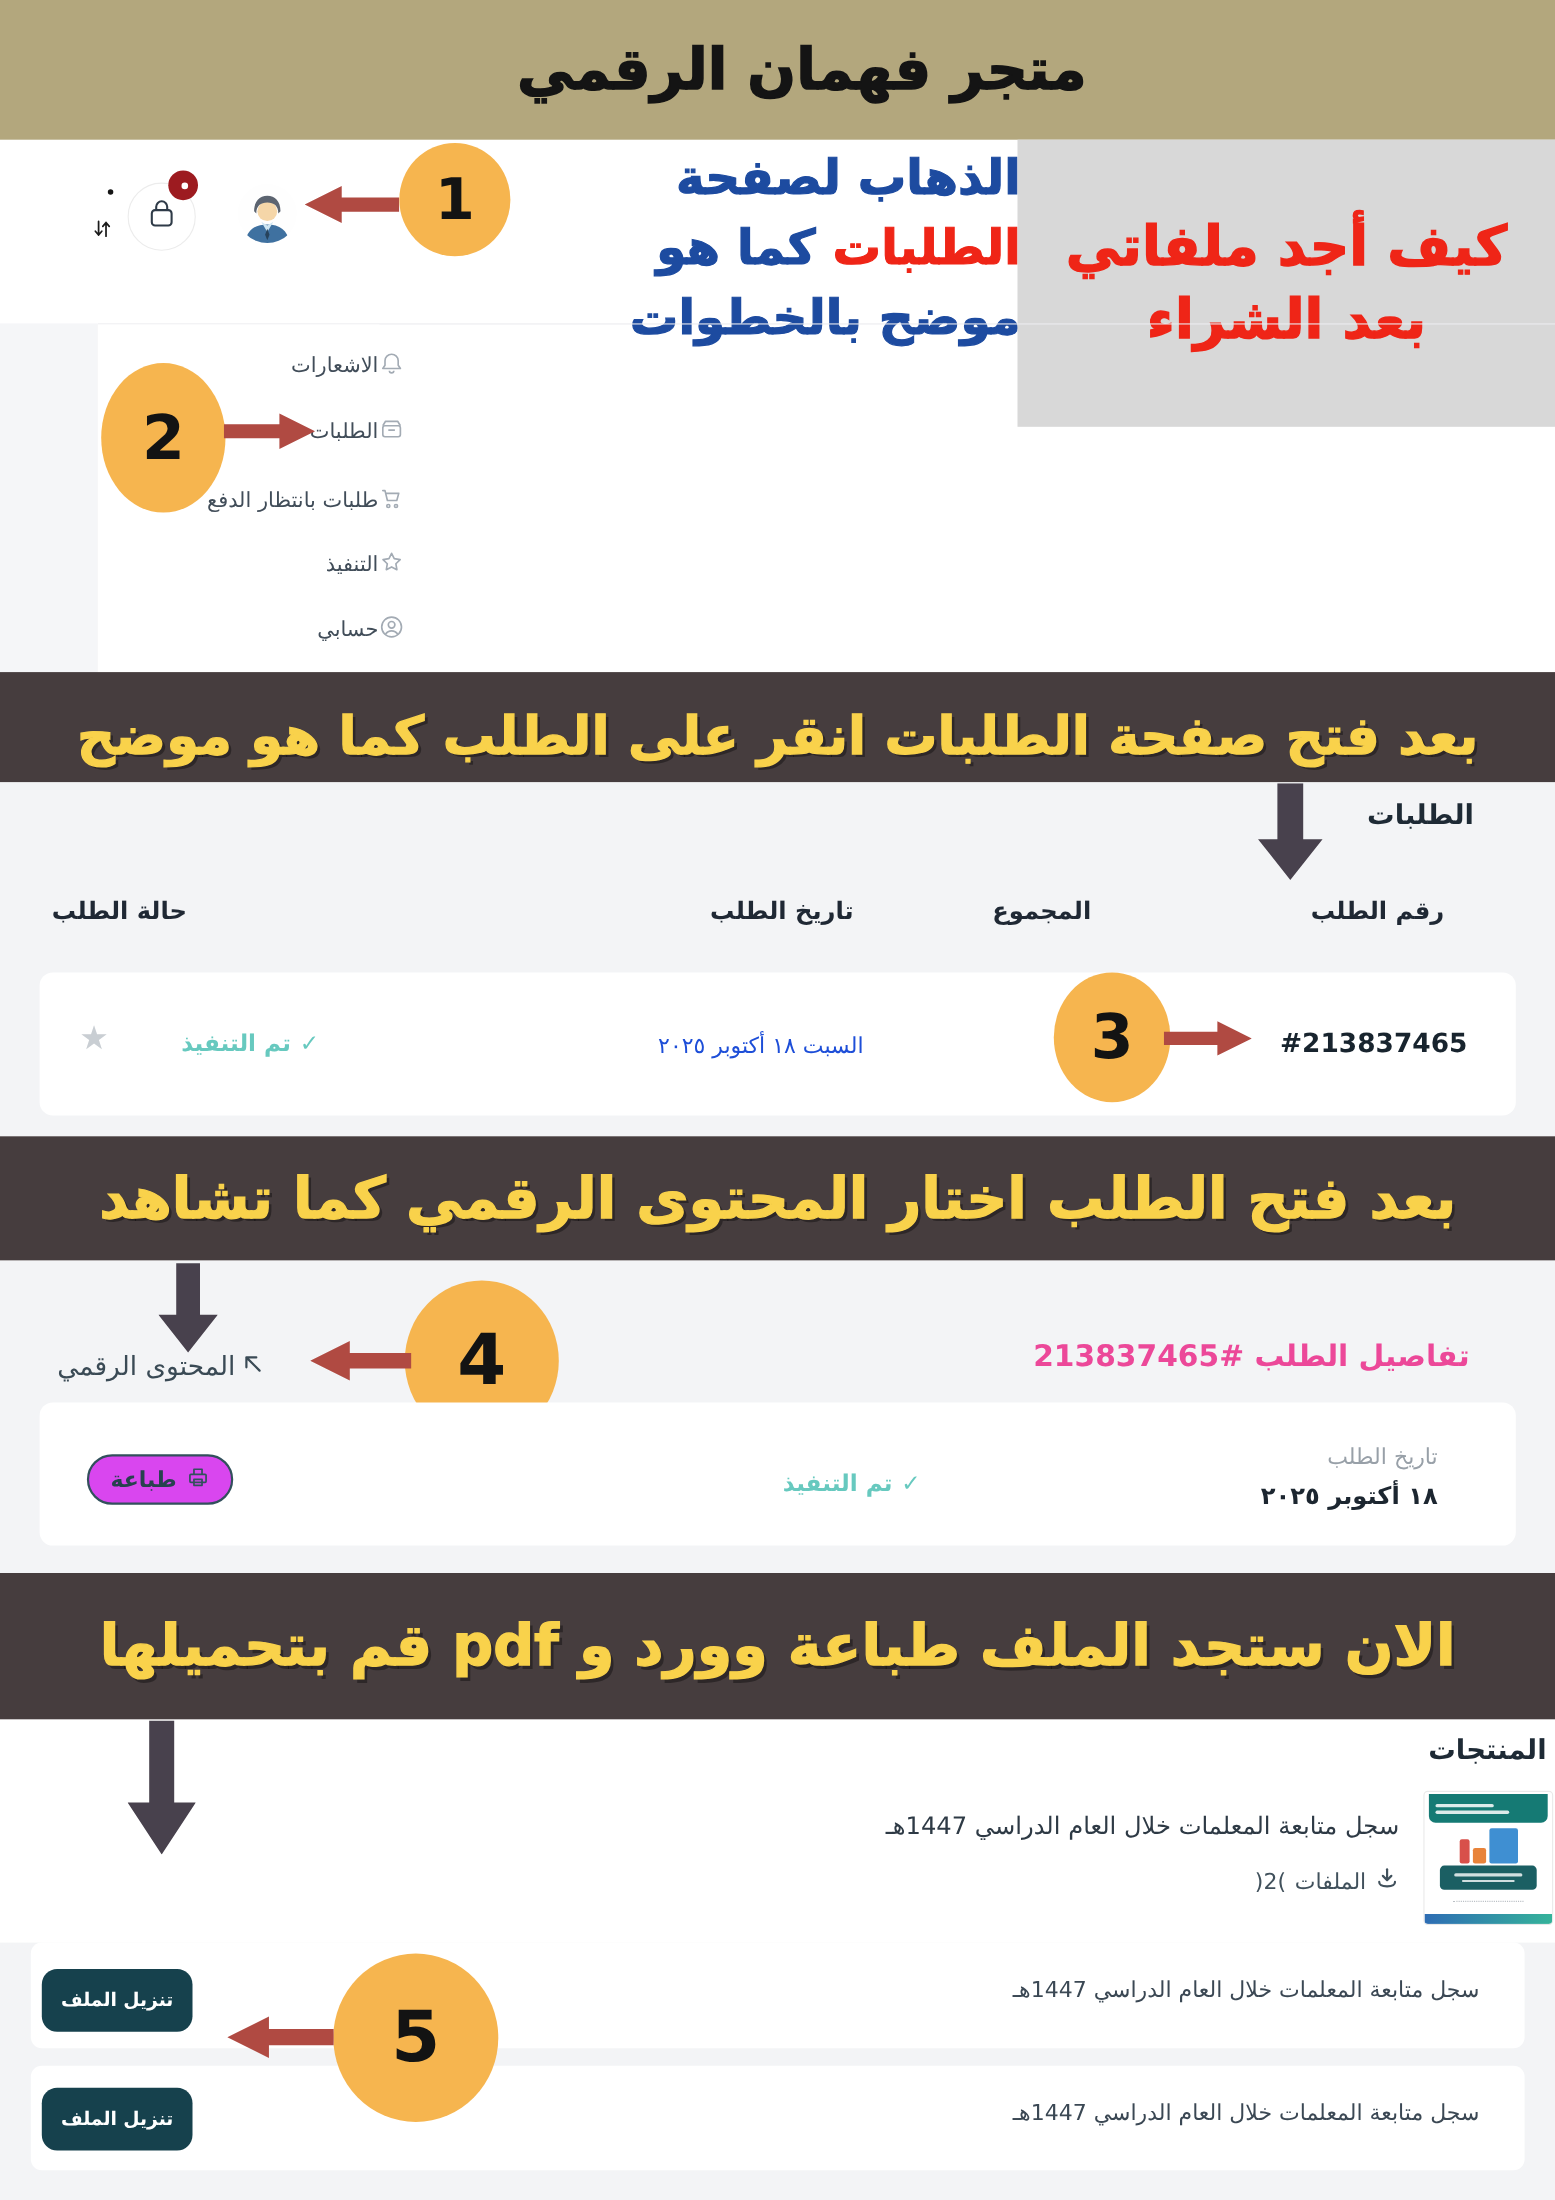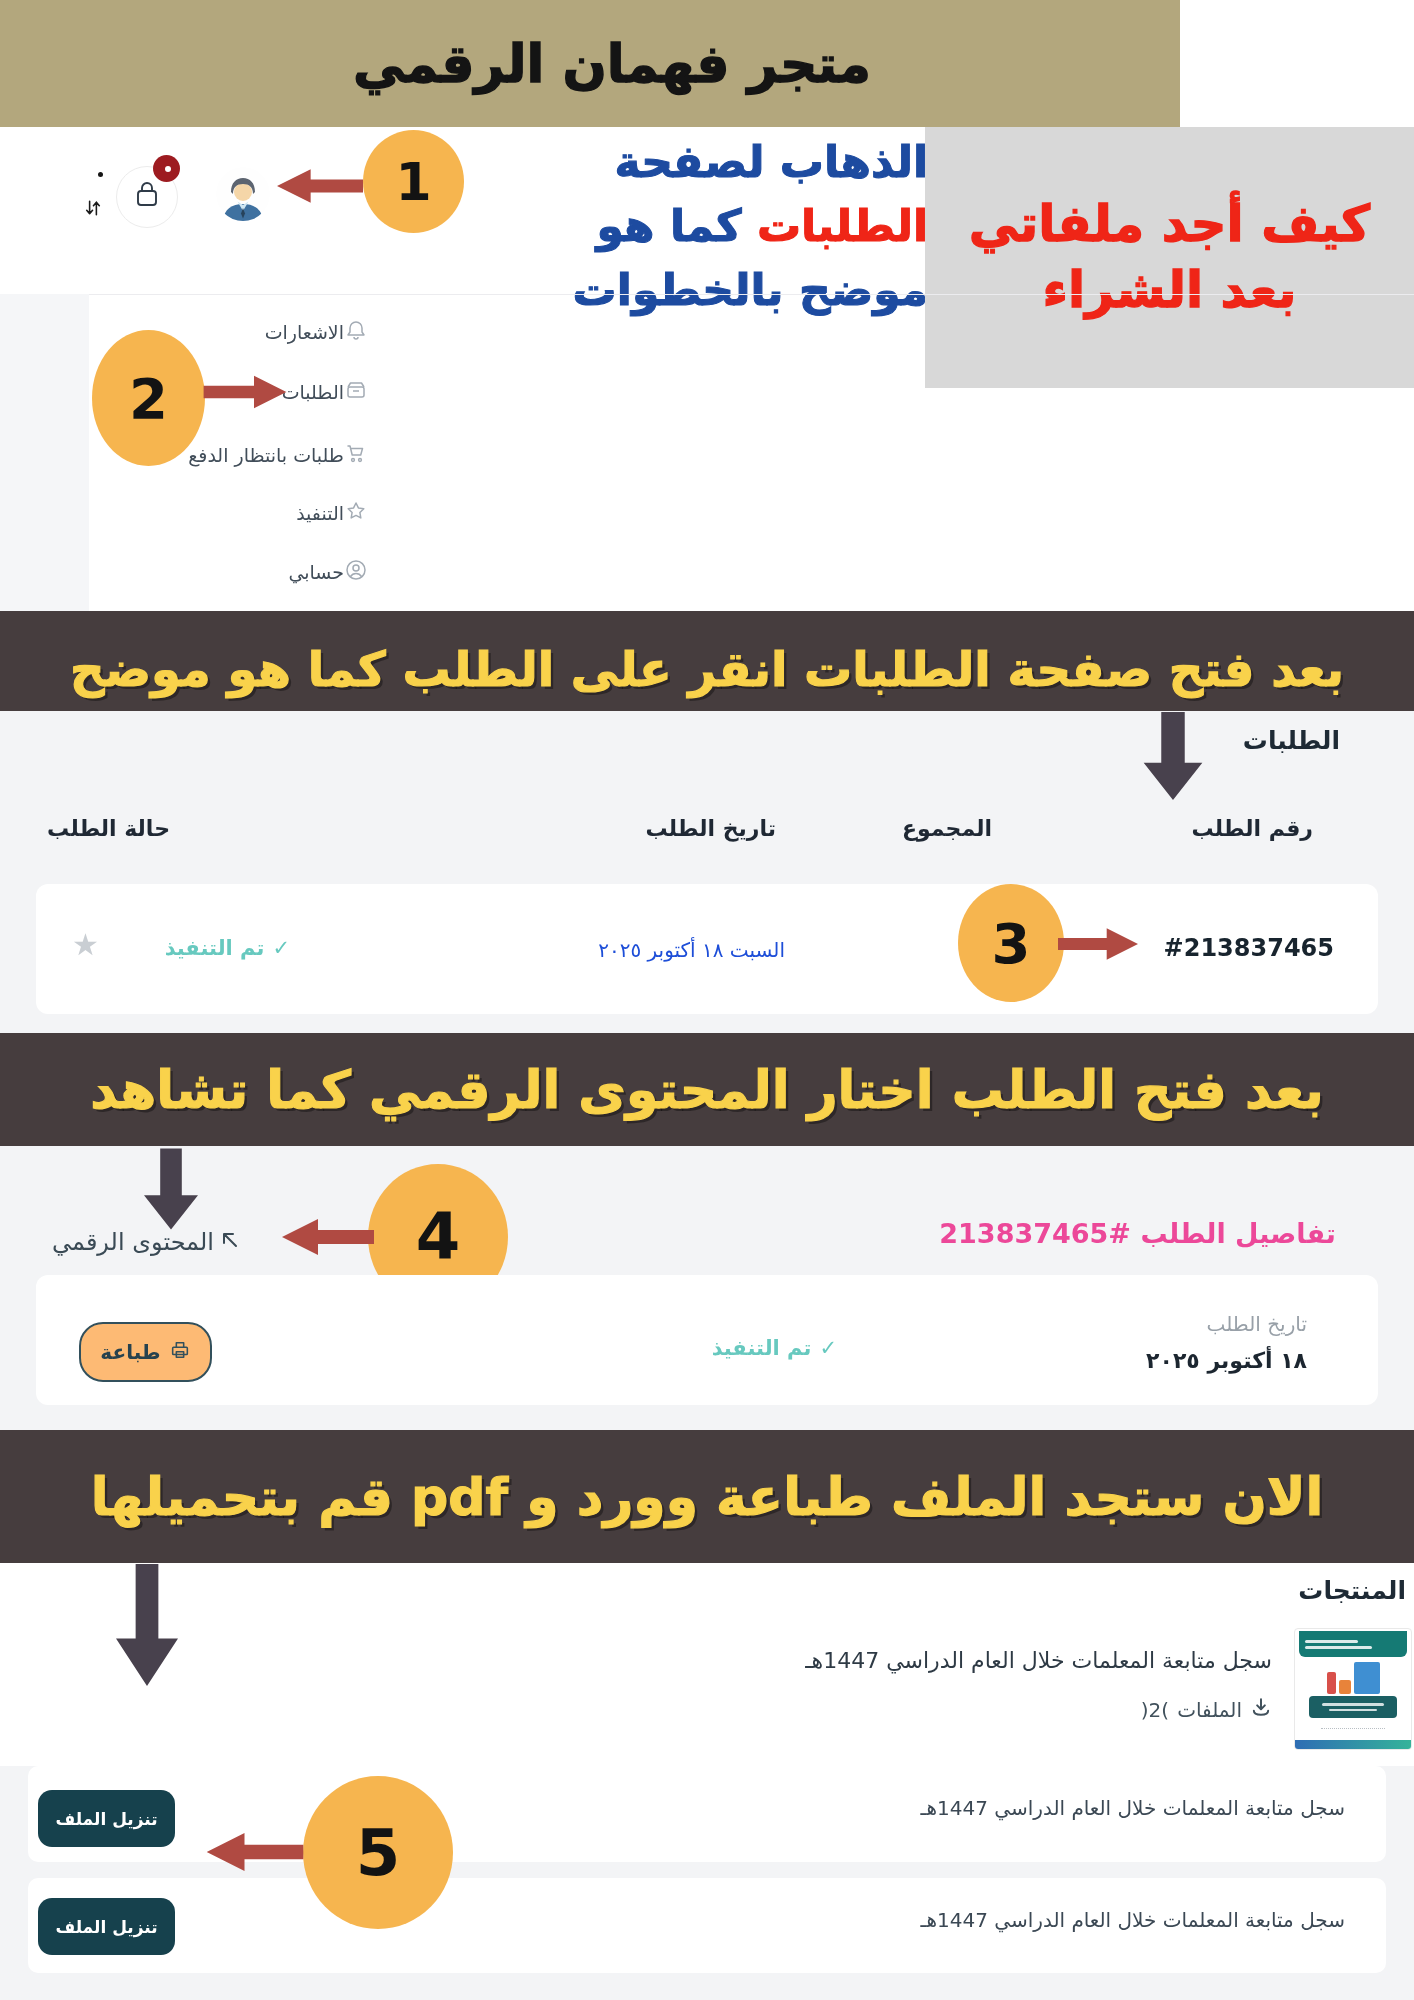--- a/index.html
+++ b/index.html
@@ -4,21 +4,21 @@
 <style>
   html,body{margin:0;padding:0;background:#ffffff;}
   *{box-sizing:border-box;}
   .canvas{
     position:relative;width:1414px;height:2000px;overflow:hidden;
     background:#ffffff;direction:rtl;
     font-family:"DejaVu Sans",sans-serif;color:#1e2a35;
   }
   .abs{position:absolute;}
   
-  .top-banner{left:0;top:0;width:1180px;height:127px;background:#b3a77d;
+  .top-banner{left:0;top:0;width:1414px;height:127px;background:#b3a77d;
     display:flex;align-items:center;justify-content:center;padding-left:44px;}
   .top-banner .title{font-size:52px;font-weight:bold;color:#141414;-webkit-text-stroke:1.4px #141414;}
   
   .qbox{left:925px;top:127px;width:489px;height:261px;background:#d8d8d8;
     display:flex;flex-direction:column;align-items:center;justify-content:center;gap:8px;}
   .qbox div{font-size:50px;font-weight:bold;color:#ef2517;-webkit-text-stroke:1.3px #ef2517;line-height:1.15;}
   
   .intro{right:486px;top:130px;width:450px;text-align:right;}
   .intro .ln{font-size:44px;font-weight:bold;color:#1d4ba0;line-height:1.46;-webkit-text-stroke:1.1px currentColor;white-space:nowrap;}
   .intro .red{color:#ef2517;}
@@ -59,22 +59,22 @@
   .card{position:absolute;background:#ffffff;border-radius:12px;}
   .sec-heading{position:absolute;font-size:25px;font-weight:bold;color:#1e2a35;}
   .col-h{position:absolute;top:816px;font-size:22px;font-weight:bold;color:#1f2834;white-space:nowrap;}
   .order-num{font-size:24px;font-weight:bold;color:#18242e;}
   .date-txt{font-size:20px;color:#1d4ed8;white-space:nowrap;}
   .status{display:flex;align-items:center;gap:8px;color:#67c9bf;font-size:21px;font-weight:bold;white-space:nowrap;}
   .row-star{font-size:30px;color:#c9ced3;line-height:1;}
   .dl-btn{position:absolute;width:137px;height:57px;background:#16414d;border-radius:14px;border:none;
     color:#ffffff;font-size:17px;font-weight:bold;font-family:"DejaVu Sans",sans-serif;
     display:flex;align-items:center;justify-content:center;cursor:pointer;}
-  .print-btn{left:79px;top:1322px;width:133px;height:60px;border:2px solid #32505c;border-radius:24px;
-    background:#fdba74;display:flex;align-items:center;justify-content:center;gap:8px;
+  .print-btn{left:79px;top:1322px;width:133px;height:46px;border:2px solid #32505c;border-radius:24px;
+    background:#d946ef;display:flex;align-items:center;justify-content:center;gap:8px;
     color:#27424e;font-size:20px;font-weight:bold;cursor:pointer;}
   .link-digital{display:flex;align-items:center;gap:6px;font-size:24px;color:#3a4a55;font-weight:500;cursor:pointer;}
   .dd-title{font-size:27px;font-weight:bold;color:#ec4899;white-space:nowrap;}
   .muted-label{font-size:20px;color:#98a0a8;}
   .date-strong{font-size:22px;font-weight:bold;color:#1c2630;}
   
   .thumb{left:1294px;top:1628px;width:118px;height:122px;background:#fff;border:1px solid #e9e9e9;border-radius:4px;
     display:flex;flex-direction:column;overflow:hidden;}
   .thumb .band{height:26px;background:#157a74;display:flex;flex-direction:column;align-items:flex-end;justify-content:center;gap:3px;padding:0 6px;border-radius:0 0 6px 6px;margin:2px 4px 0 4px;}
   .thumb .band i{display:block;height:3px;background:rgba(255,255,255,.85);border-radius:2px;}

